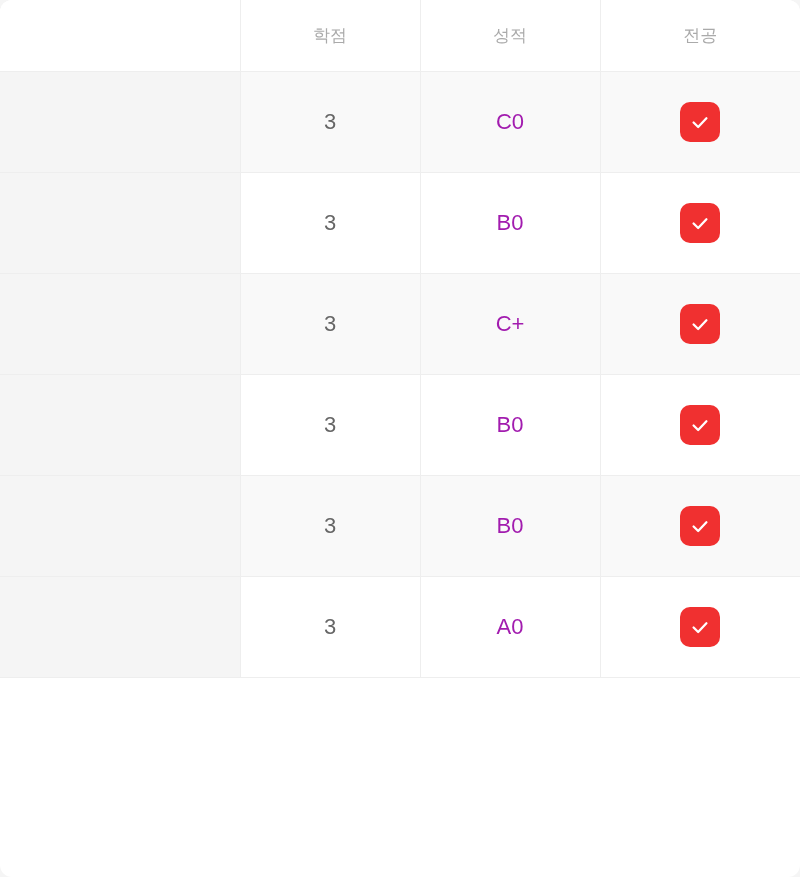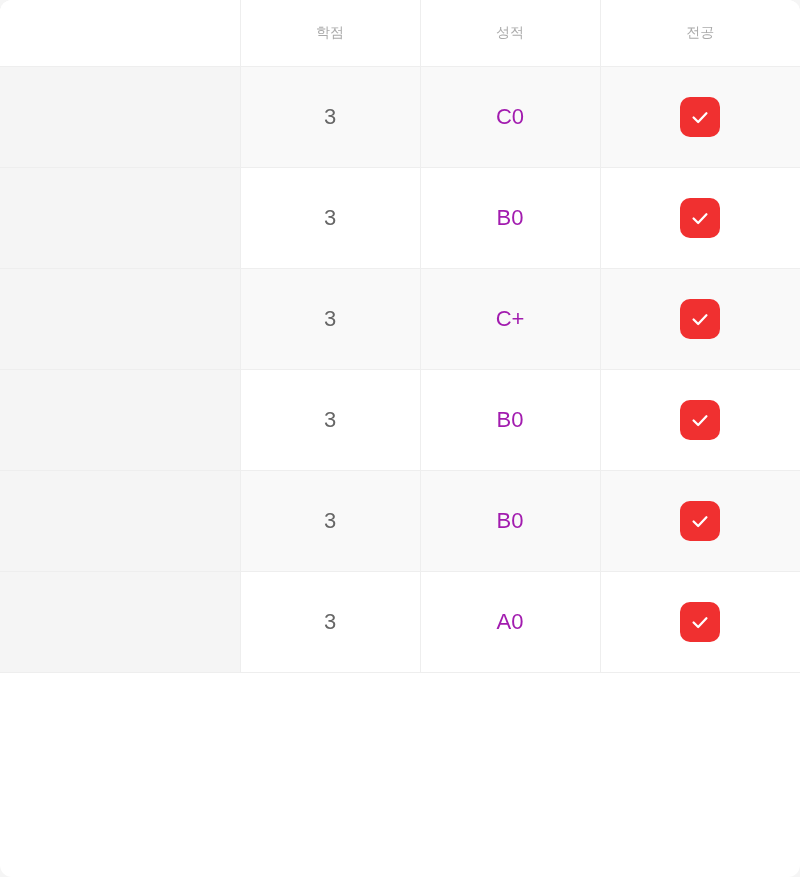--- a/index.html
+++ b/index.html
@@ -30,21 +30,21 @@
       width: 100%;
       border-collapse: collapse;
     }
 
     .grade-table thead tr {
       background: #ffffff;
     }
 
     .grade-table th {
       padding: 24px 24px;
-      font-size: 14px;
+      font-size: 17px;
       font-weight: 400;
       color: #aaaaaa;
       text-align: center;
       border-bottom: 1px solid #eeeeee;
     }
 
     .grade-table th:first-child {
       width: 240px;
       border-right: 1px solid #eeeeee;
     }

